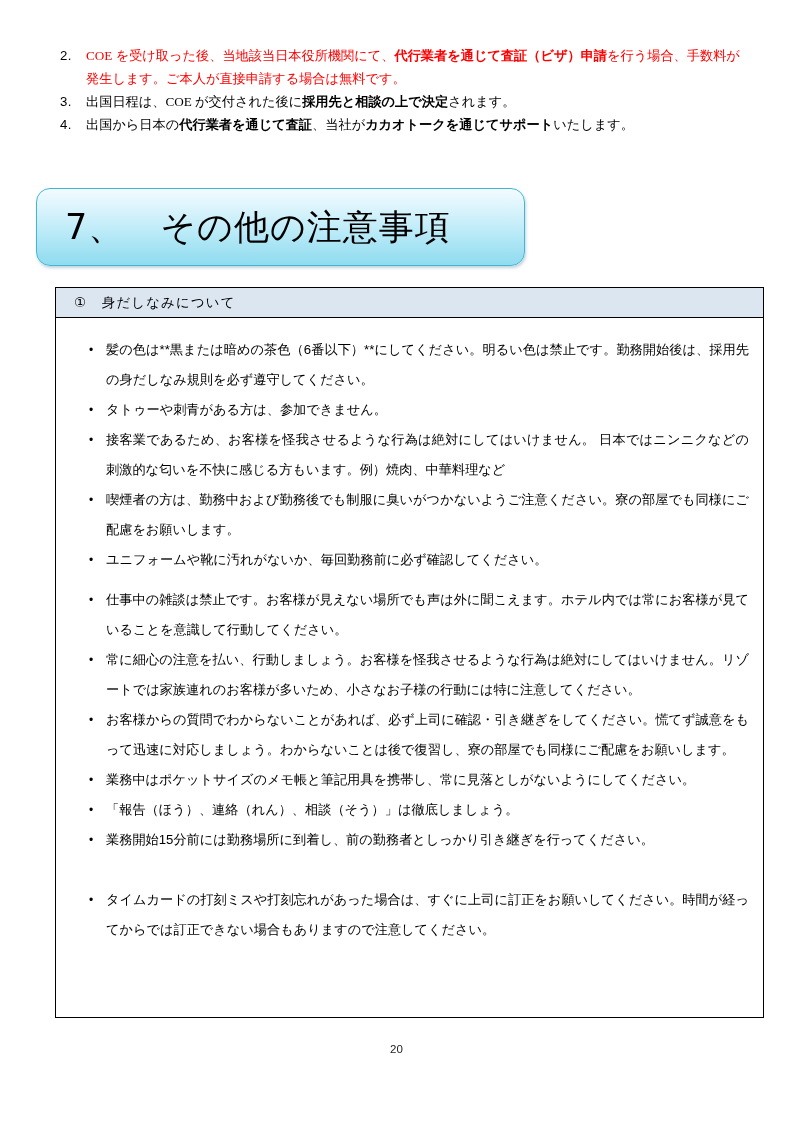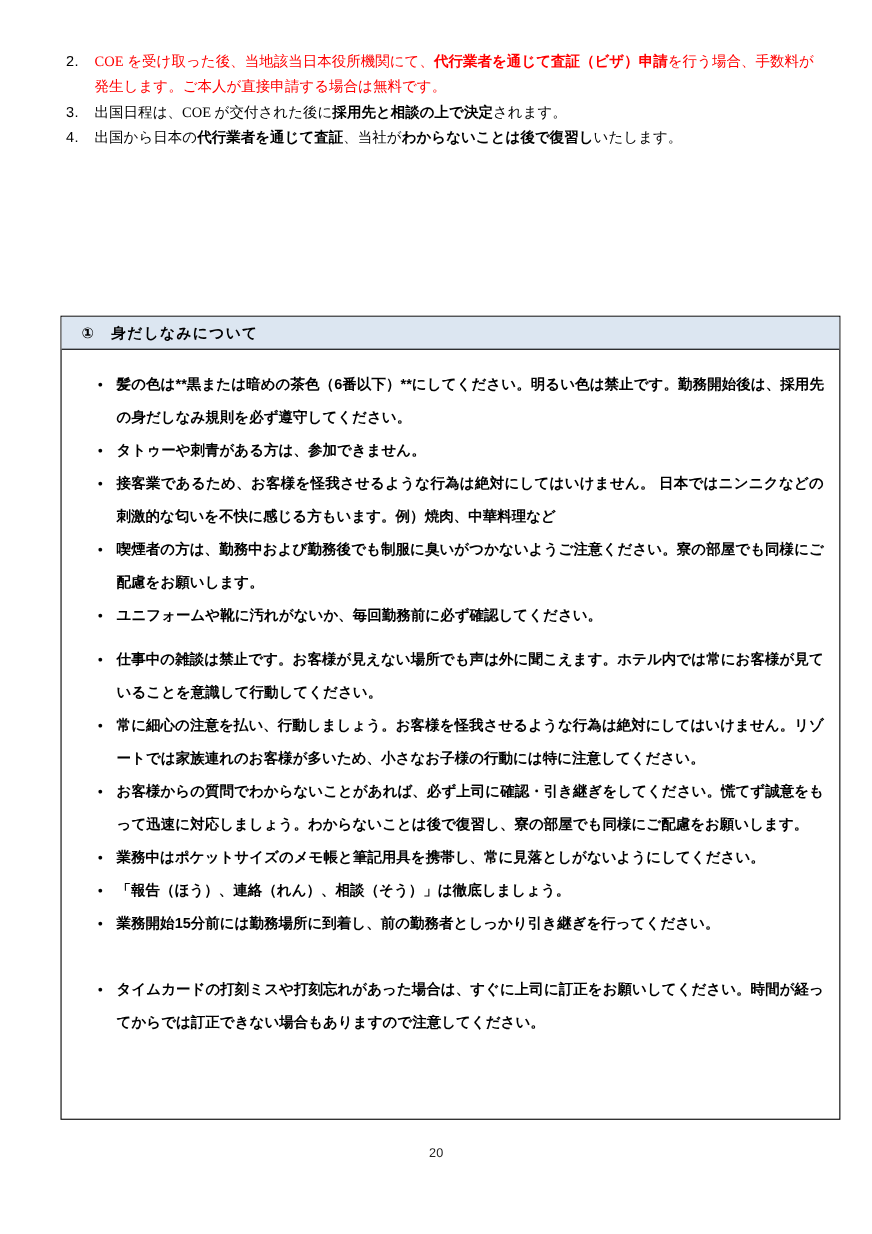--- a/index.html
+++ b/index.html
@@ -76,21 +76,20 @@
   
   .content-box {
     position: absolute;
     left: 55px;
     top: 287px;
     width: 709px;
     height: 731px;
     box-sizing: border-box;
     border: 1.3px solid #000000;
     background: #ffffff;
-    font-weight: bold;
   }
 
   .sec-header {
     background: #dce6f1;
     border-bottom: 1.3px solid #000000;
     font-size: 13.4px;
     line-height: 1;
     padding: 8px 0 8px 18px;
     letter-spacing: 1.2px;
     box-sizing: border-box;
@@ -152,24 +151,27 @@
       <div class="numrow">
         <span class="marker">2.</span>
         <span class="body"><span class="red">COE を受け取った後、当地該当日本役所機関にて、</span><span class="red b">代行業者を通じて査証（ビザ）申請</span><span class="red">を行う場合、手数料が発生します。ご本人が直接申請する場合は無料です。</span></span>
       </div>
       <div class="numrow">
         <span class="marker">3.</span>
         <span class="body"><span>出国日程は、COE が交付された後に</span><span class="b">採用先と相談の上で決定</span><span>されます。</span></span>
       </div>
       <div class="numrow">
         <span class="marker">4.</span>
-        <span class="body"><span>出国から日本の</span><span class="b">代行業者を通じて査証</span><span>、当社が</span><span class="b">わからないことは後で復習し</span><span>いたします。</span></span>
+        <span class="body"><span>出国から日本の</span><span class="b">代行業者を通じて査証</span><span>、当社が</span><span class="b">カカオトークを通じてサポート</span><span>いたします。</span></span>
       </div>
     </div>
 
+  <div class="title-box">
+    <div class="title-text">7、　その他の注意事項</div>
+  </div>
 
   <div class="content-box">
 
     <div class="sec-header">①　身だしなみについて</div>
     <ul class="bullets group-one" id="bullets-1">
         <li>
           <span class="dot">•</span>
           <span class="txt">髪の色は**黒または暗めの茶色（6番以下）**にしてください。明るい色は禁止です。勤務開始後は、採用先の身だしなみ規則を必ず遵守してください。</span>
         </li>
         <li>

